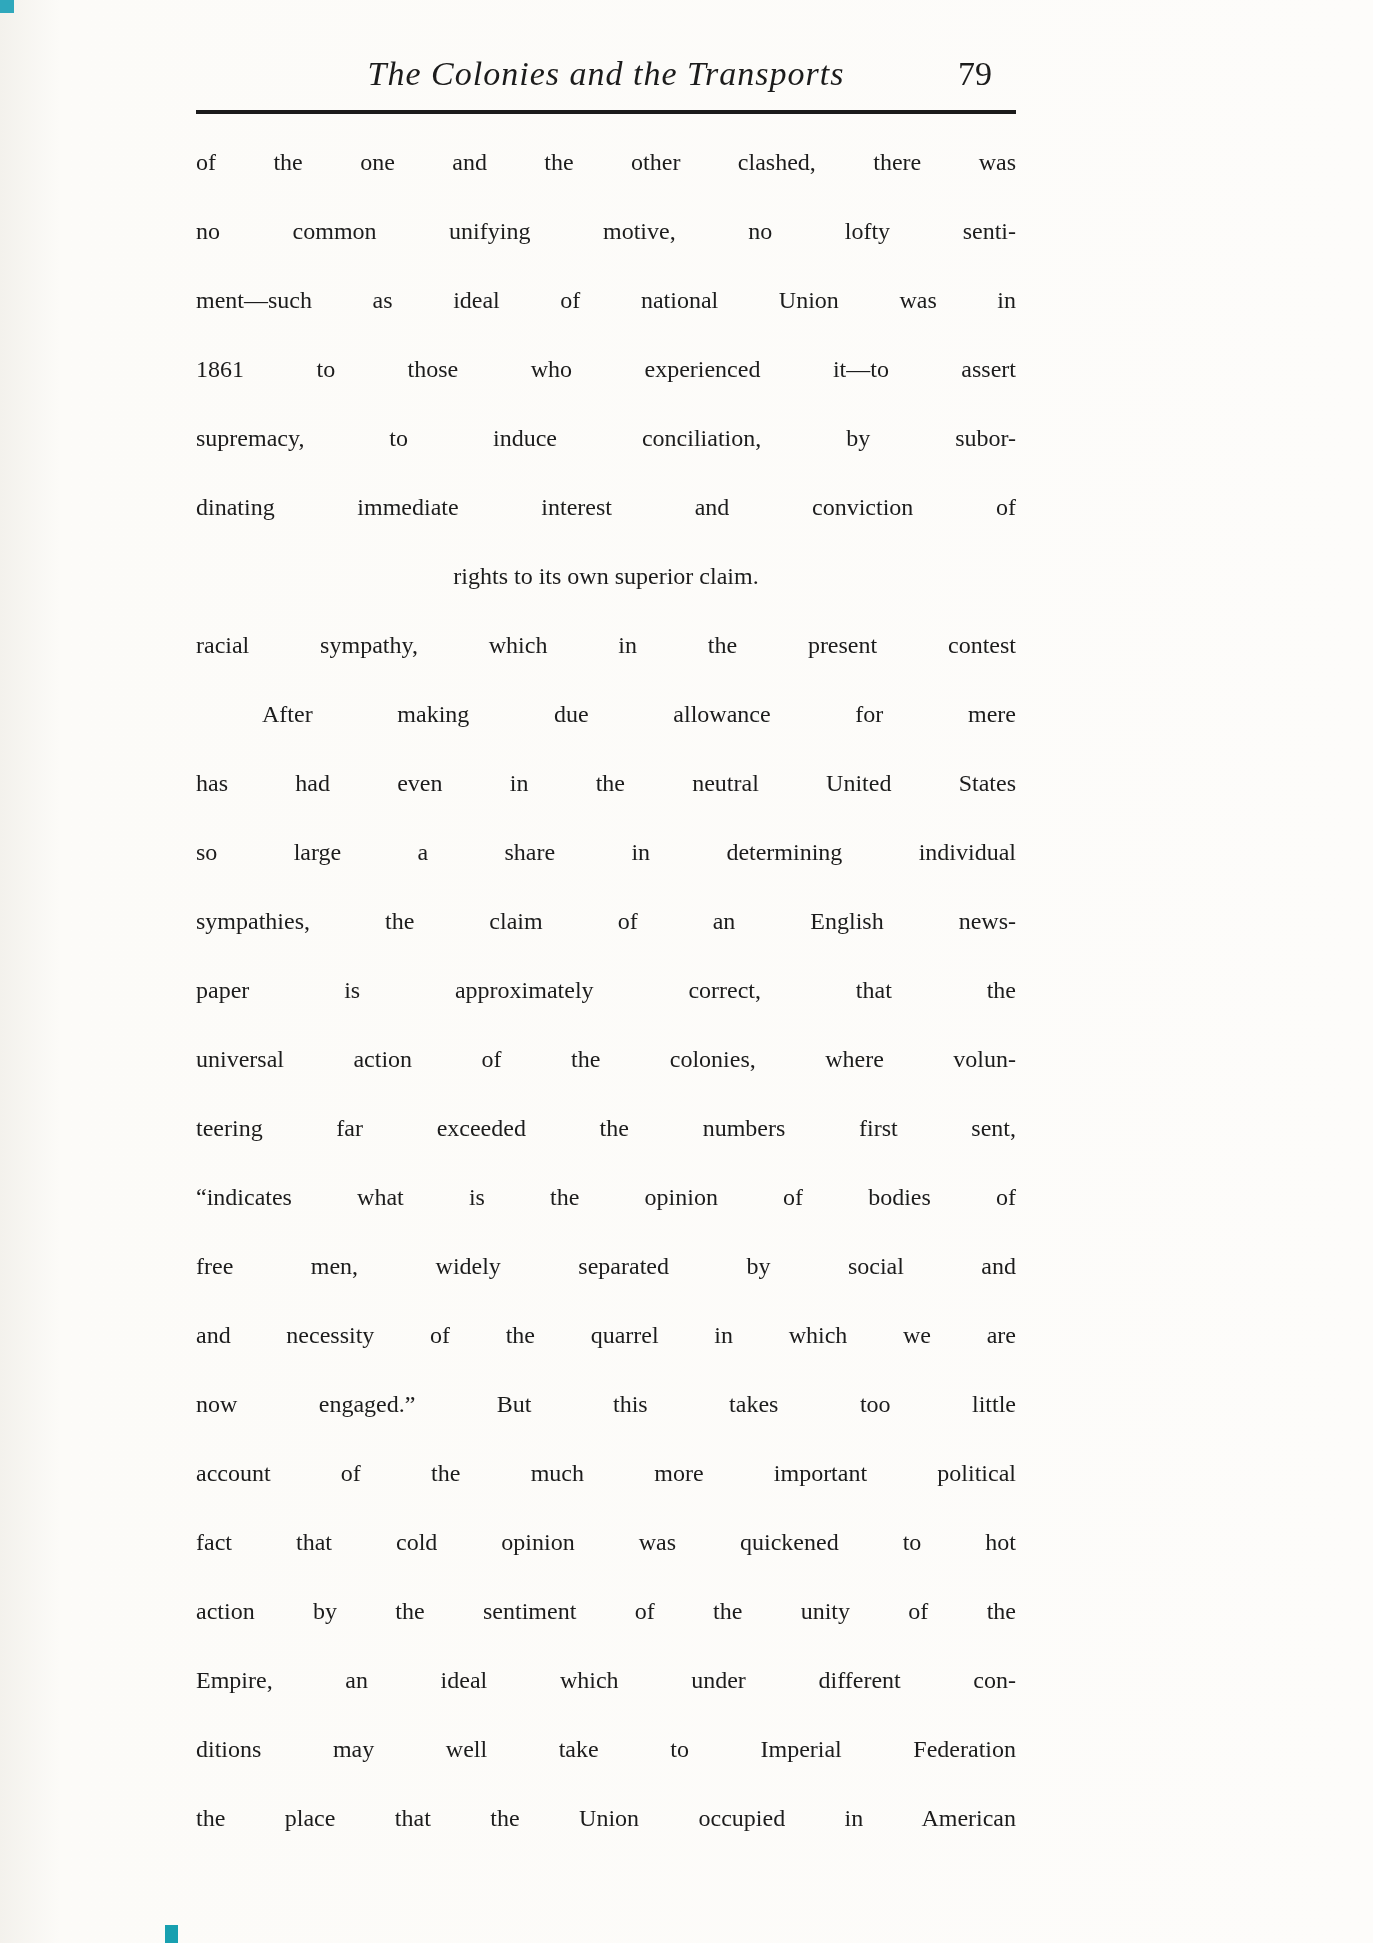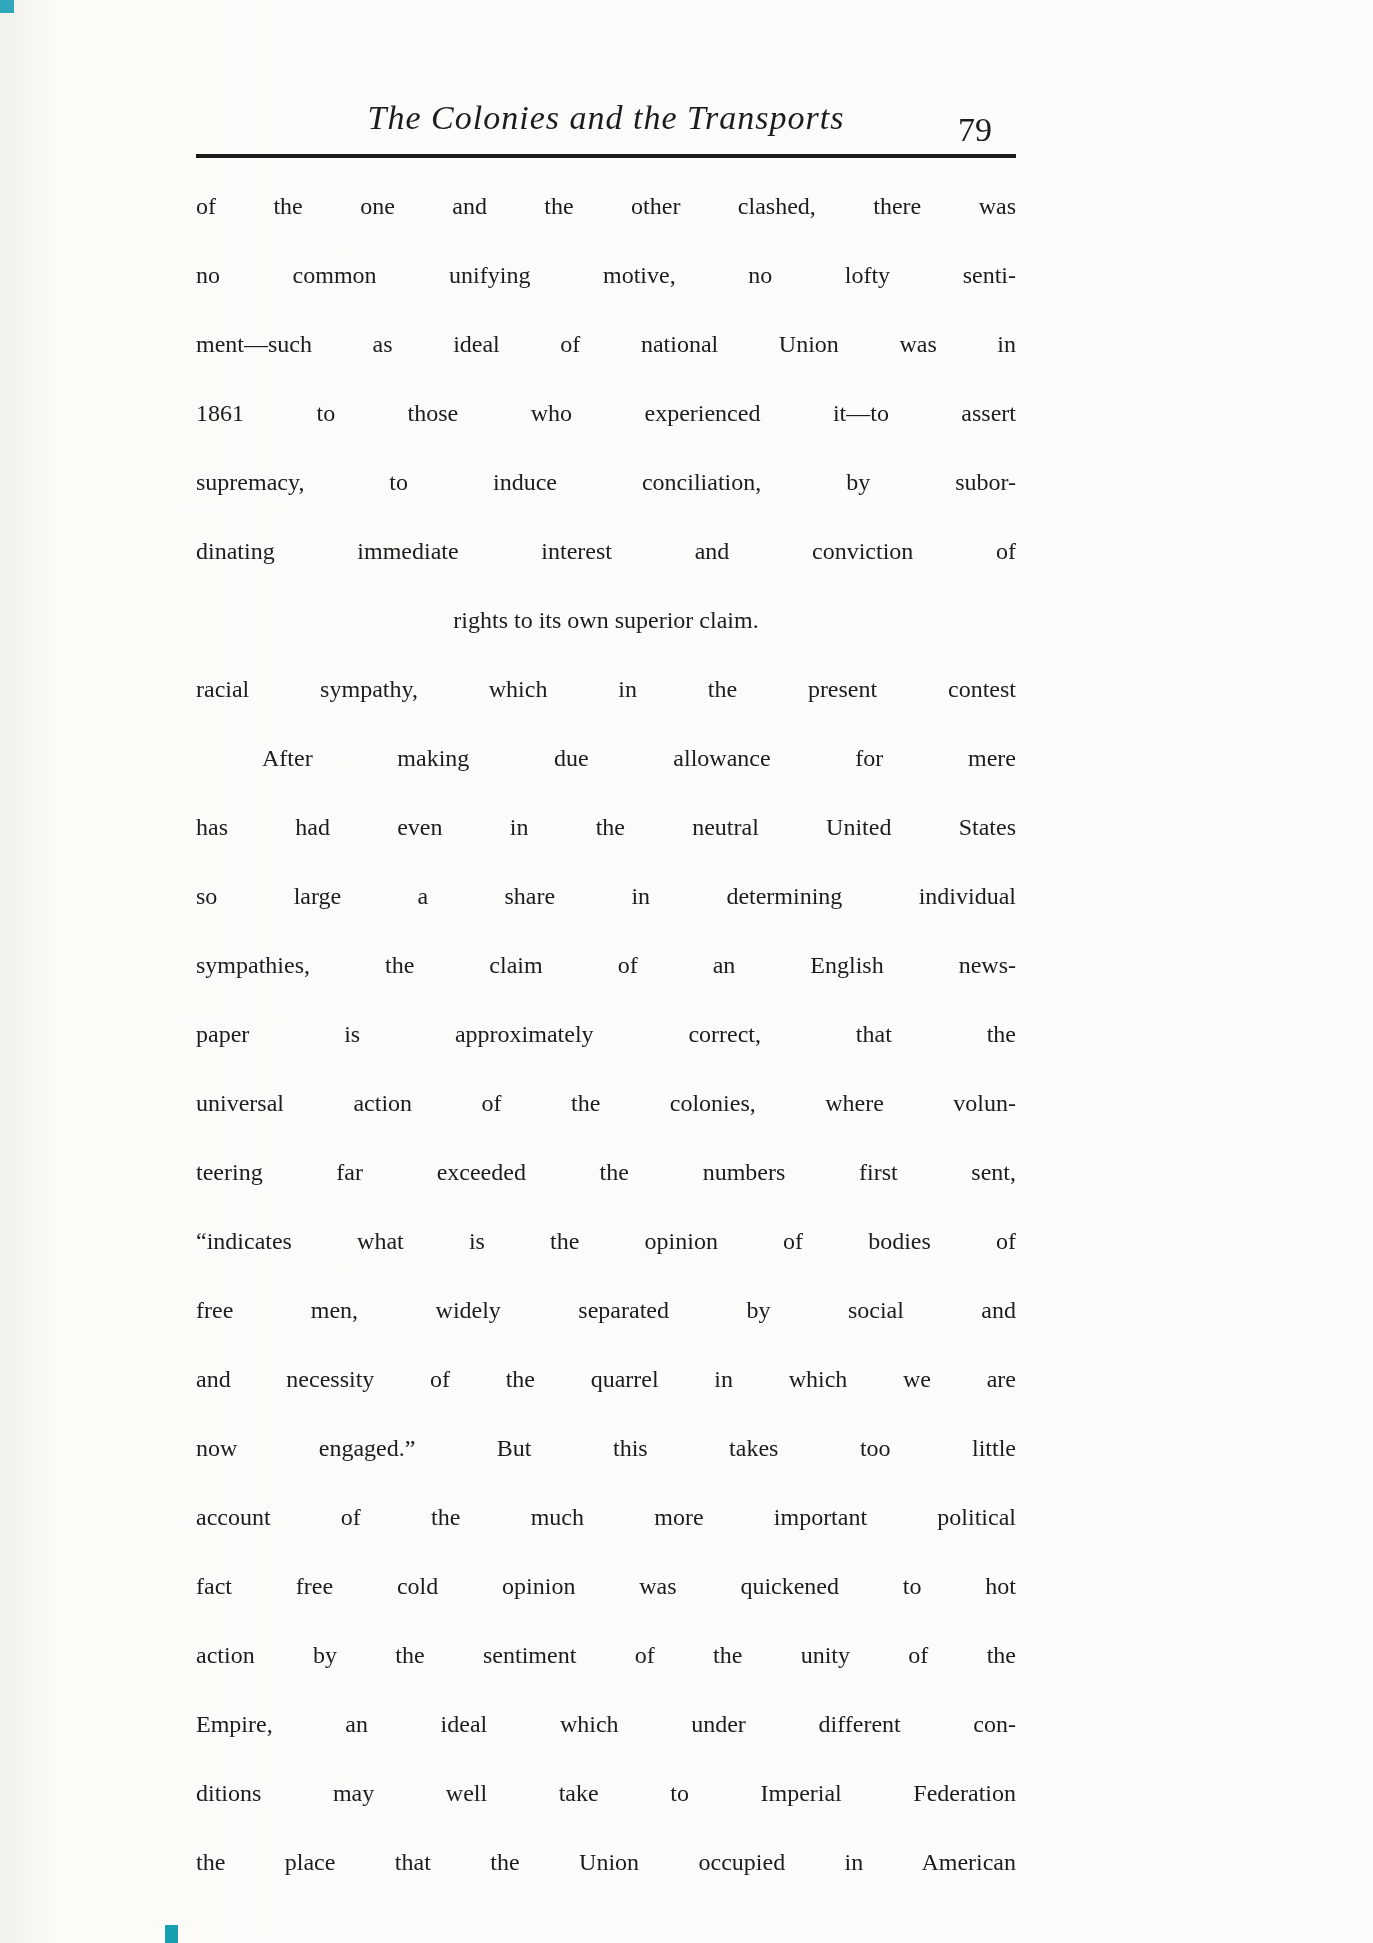--- a/index.html
+++ b/index.html
@@ -24,26 +24,25 @@
   }
   .running-head {
     position: relative;
     height: 52px;
     font-style: italic;
     font-size: 34px;
     line-height: 52px;
     text-align: center;
     letter-spacing: 1px;
     white-space: nowrap;
-    margin-top: 44px;
   }
   .running-head .page-number {
     position: absolute;
     right: 24px;
-    top: 12px;
+    top: 0;
     font-style: normal;
     letter-spacing: 0;
   }
   .head-rule {
     border: 0;
     border-top: 4px solid #1b1b1b;
     margin: 10px 0 0 0;
     width: 100%;
   }
   .body-text {
@@ -115,21 +114,21 @@
       <div class="line justified">so large a share in determining individual</div>
       <div class="line justified">sympathies, the claim of an English news-</div>
       <div class="line justified">paper is approximately correct, that the</div>
       <div class="line justified">universal action of the colonies, where volun-</div>
       <div class="line justified">teering far exceeded the numbers first sent,</div>
       <div class="line justified">“indicates what is the opinion of bodies of</div>
       <div class="line justified">free men, widely separated by social and</div>
       <div class="line justified">and necessity of the quarrel in which we are</div>
       <div class="line justified">now engaged.” But this takes too little</div>
       <div class="line justified">account of the much more important political</div>
-      <div class="line justified">fact free cold opinion was quickened to hot</div>
+      <div class="line justified">fact that cold opinion was quickened to hot</div>
       <div class="line justified">action by the sentiment of the unity of the</div>
       <div class="line justified">Empire, an ideal which under different con-</div>
       <div class="line justified">ditions may well take to Imperial Federation</div>
       <div class="line justified">the place that the Union occupied in American</div>
     </div>
 
   </div>
 
   <div class="scan-artifact bottom" style="background-color: rgb(24, 160, 176);"></div>
 

